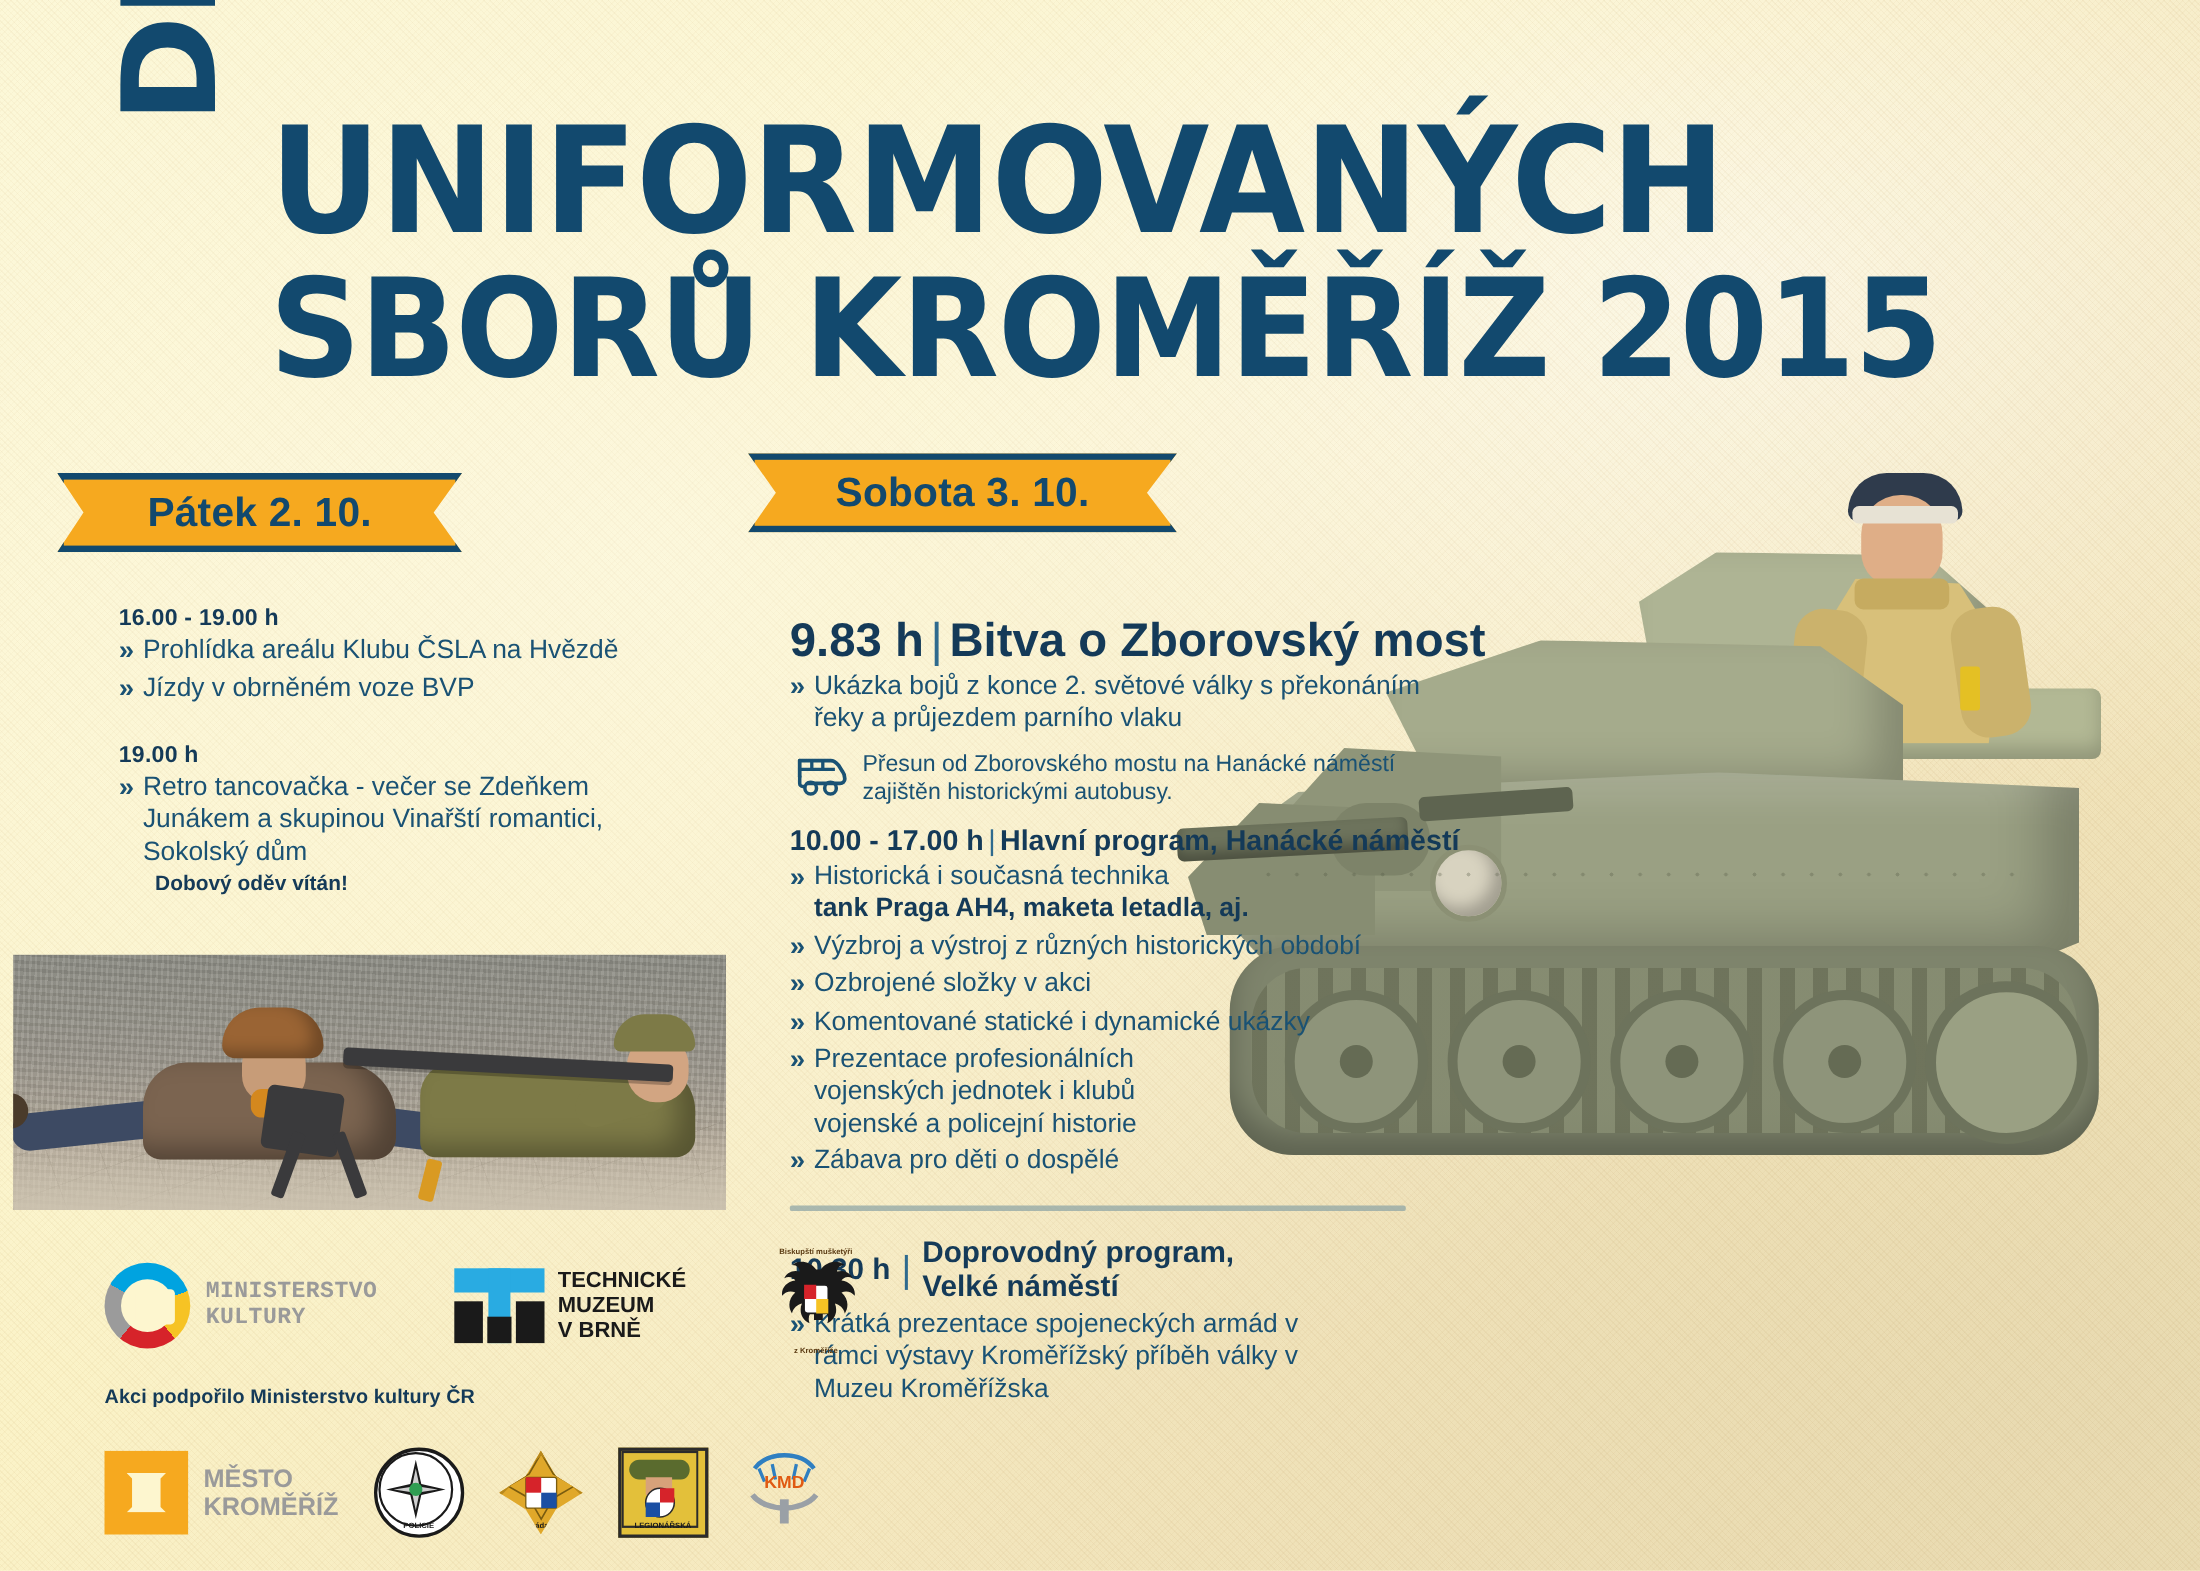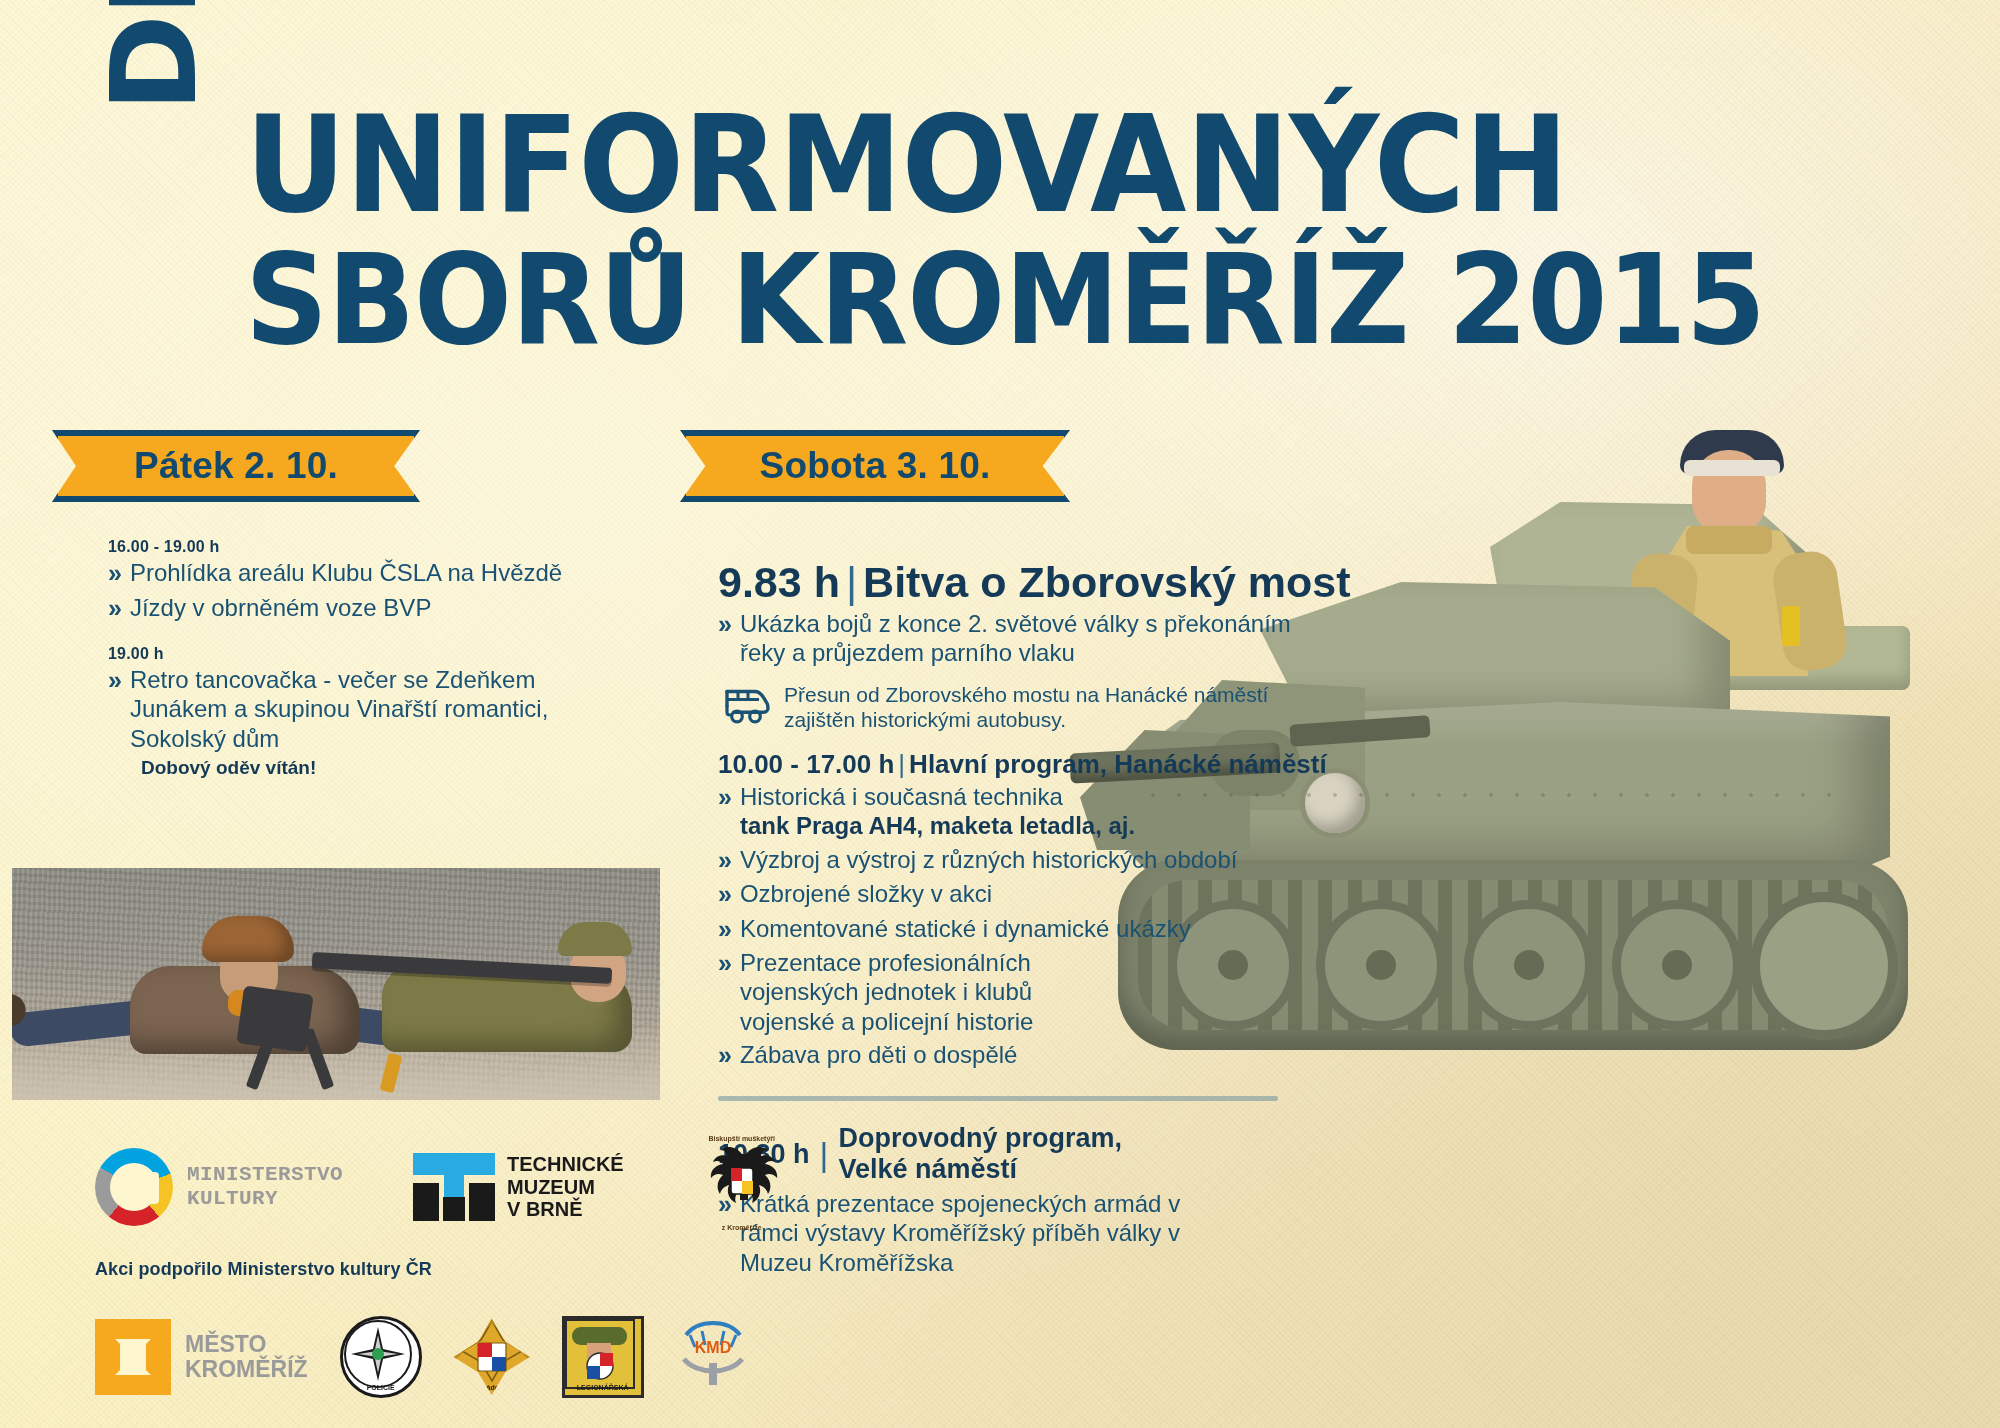--- a/index.html
+++ b/index.html
@@ -55,29 +55,29 @@
     background:#f6a91f;
     border:6px solid #12496e;
     display:flex;align-items:center;justify-content:center;
     color:#12496e;font-weight:bold;
     clip-path:polygon(0 0,100% 0,100% 100%,0 100%,4.5% 50%);
     box-sizing:border-box;
   }
   .ribbon span{font-size:37px;letter-spacing:.2px;}
   #ribbon-friday{left:52px;top:430px;width:368px;
     clip-path:polygon(0 0,100% 0,93% 50%,100% 100%,0 100%,6.5% 50%);}
-  #ribbon-saturday{left:680px;top:430px;width:390px;
+  #ribbon-saturday{left:680px;top:412px;width:390px;
     clip-path:polygon(0 0,100% 0,93% 50%,100% 100%,0 100%,6.5% 50%);}
 
   
   .col{position:absolute;color:#1a5274;}
   #col-friday{left:108px;top:538px;width:470px;}
   #col-saturday{left:718px;top:560px;width:600px;}
 
-  .tline{font-weight:bold;font-size:16px;color:#143a58;margin:0 0 2px 0;letter-spacing:.2px;}
+  .tline{font-weight:bold;font-size:21px;color:#143a58;margin:12px 0 2px 0;letter-spacing:.2px;}
   .bullet{display:flex;align-items:flex-start;margin:0 0 4px 0;}
   .chev{flex:0 0 auto;color:#1a5274;font-weight:bold;font-size:25px;line-height:1.22;margin-right:8px;}
   .btext{font-size:24px;line-height:1.22;color:#1a5274;}
   .btext b{font-weight:bold;color:#143a58;}
   .gap{height:18px;}
   .note-bold{font-weight:bold;font-size:19px;color:#143a58;margin-left:33px;margin-top:2px;}
 
   
   .big-head{font-size:43px;font-weight:bold;color:#143a58;line-height:1.05;margin-bottom:4px;white-space:nowrap;}
   .big-head .sep{font-weight:300;color:#2e6a8e;padding:0 6px;}

